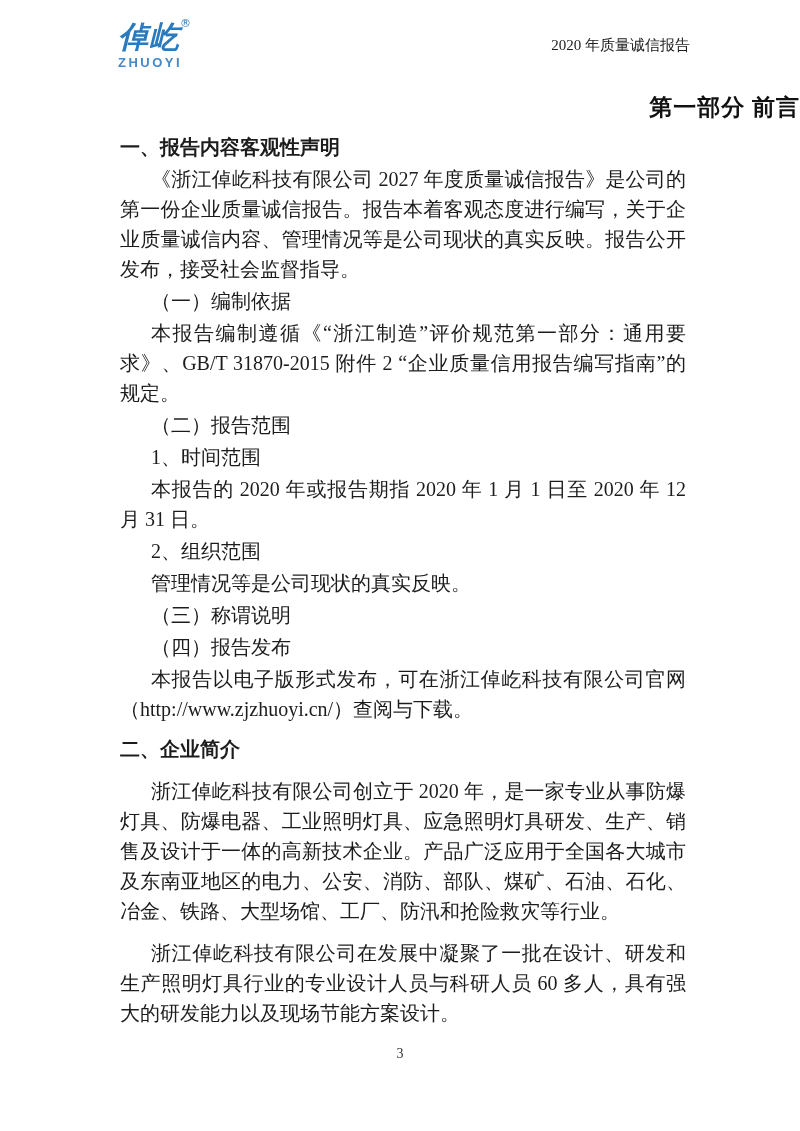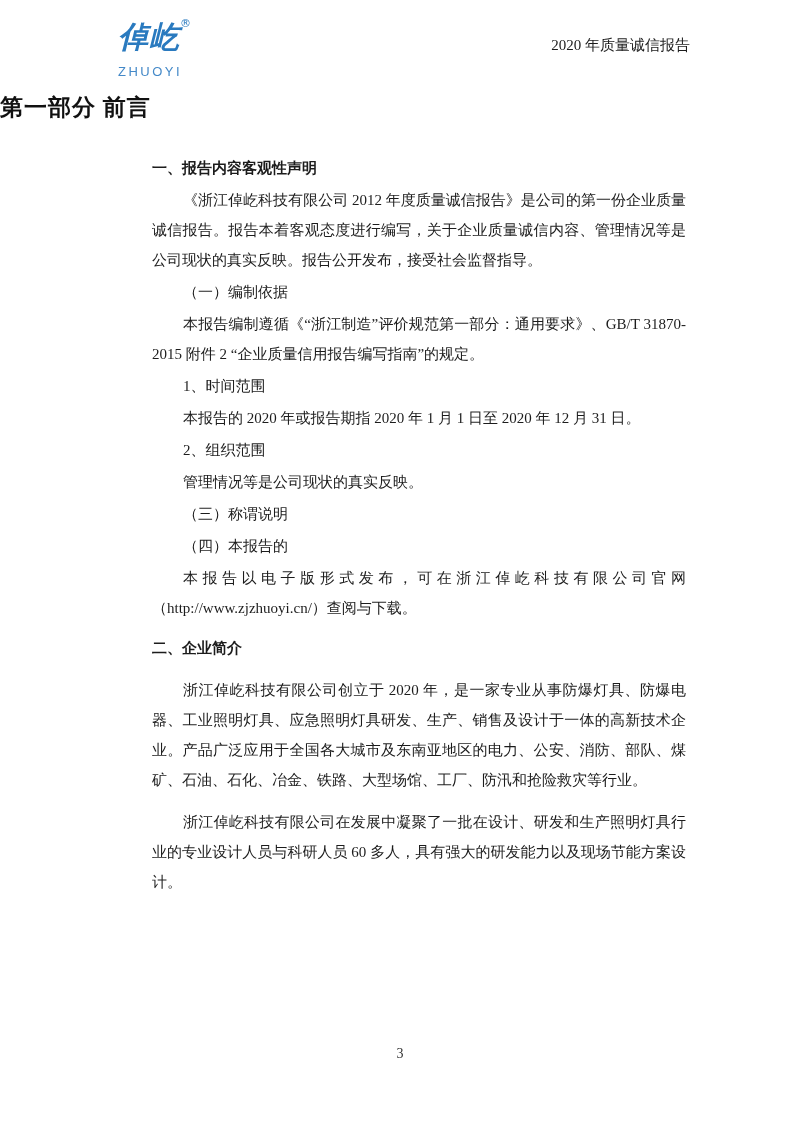--- a/index.html
+++ b/index.html
@@ -37,56 +37,55 @@
   .logo-reg {
     font-family: "DejaVu Sans", sans-serif;
     font-size: 11px;
     vertical-align: top;
     position: relative;
     top: -4px;
     color: #2a7abf;
   }
   .logo-latin {
     font-family: "Liberation Sans", sans-serif;
-    font-weight: normal;
+    font-weight: bold;
     font-size: 13px;
     letter-spacing: 2.5px;
     color: #4489c8;
-    margin-top: 13px;
+    margin-top: 4px;
   }
   .header-right {
     position: absolute;
     top: 36px;
     right: 110px;
     font-size: 15px;
     color: #1c1c1c;
   }
 
   
   .doc-title {
     position: absolute;
     top: 92px;
     left: 0;
     right: 0;
-    text-align: left;
+    text-align: right;
     font-size: 23px;
     font-weight: bold;
     letter-spacing: 1px;
     color: #111;
   }
 
   
   .content {
     position: absolute;
     left: 120px;
     right: 114px;
-    top: 153px;
-    font-size: 15px;
+    top: 132px;
+    font-size: 20px;
     line-height: 30px;
-    margin-left: 32px;
   }
   .content .h2 {
     font-weight: bold;
     margin: 0;
   }
   .content .h2.sec2 {
     margin-top: 10px;
   }
   .content .h3,
   .content .h4 {
@@ -124,29 +123,30 @@
     </div>
     <div class="logo-latin">ZHUOYI</div>
   </div>
 
   <div class="header-right">2020 年质量诚信报告</div>
 
   <div class="doc-title">第一部分 前言</div>
 
   <div class="content">
     <div class="h2">一、报告内容客观性声明</div>
-    <p class="para">《浙江倬屹科技有限公司 2012 年度质量诚信报告》是公司的第一份企业质量诚信报告。报告本着客观态度进行编写，关于企业质量诚信内容、管理情况等是公司现状的真实反映。报告公开发布，接受社会监督指导。</p>
+    <p class="para">《浙江倬屹科技有限公司 2027 年度质量诚信报告》是公司的第一份企业质量诚信报告。报告本着客观态度进行编写，关于企业质量诚信内容、管理情况等是公司现状的真实反映。报告公开发布，接受社会监督指导。</p>
     <div class="h3">（一）编制依据</div>
     <p class="para">本报告编制遵循《“浙江制造”评价规范第一部分：通用要求》、GB/T 31870-2015 附件 2 “企业质量信用报告编写指南”的规定。</p>
+    <div class="h3">（二）报告范围</div>
     <div class="h4">1、时间范围</div>
     <p class="para">本报告的 2020 年或报告期指 2020 年 1 月 1 日至 2020 年 12 月 31 日。</p>
     <div class="h4">2、组织范围</div>
     <p class="para">管理情况等是公司现状的真实反映。</p>
     <div class="h3">（三）称谓说明</div>
-    <div class="h3">（四）本报告的</div>
+    <div class="h3">（四）报告发布</div>
     <p class="para">本报告以电子版形式发布，可在浙江倬屹科技有限公司官网（http://www.zjzhuoyi.cn/）查阅与下载。</p>
     <div class="h2 sec2">二、企业简介</div>
     <p class="para gap">浙江倬屹科技有限公司创立于 2020 年，是一家专业从事防爆灯具、防爆电器、工业照明灯具、应急照明灯具研发、生产、销售及设计于一体的高新技术企业。产品广泛应用于全国各大城市及东南亚地区的电力、公安、消防、部队、煤矿、石油、石化、冶金、铁路、大型场馆、工厂、防汛和抢险救灾等行业。</p>
     <p class="para gap">浙江倬屹科技有限公司在发展中凝聚了一批在设计、研发和生产照明灯具行业的专业设计人员与科研人员 60 多人，具有强大的研发能力以及现场节能方案设计。</p>
   </div>
 
   <div class="page-number">3</div>
 
 </div>
 

